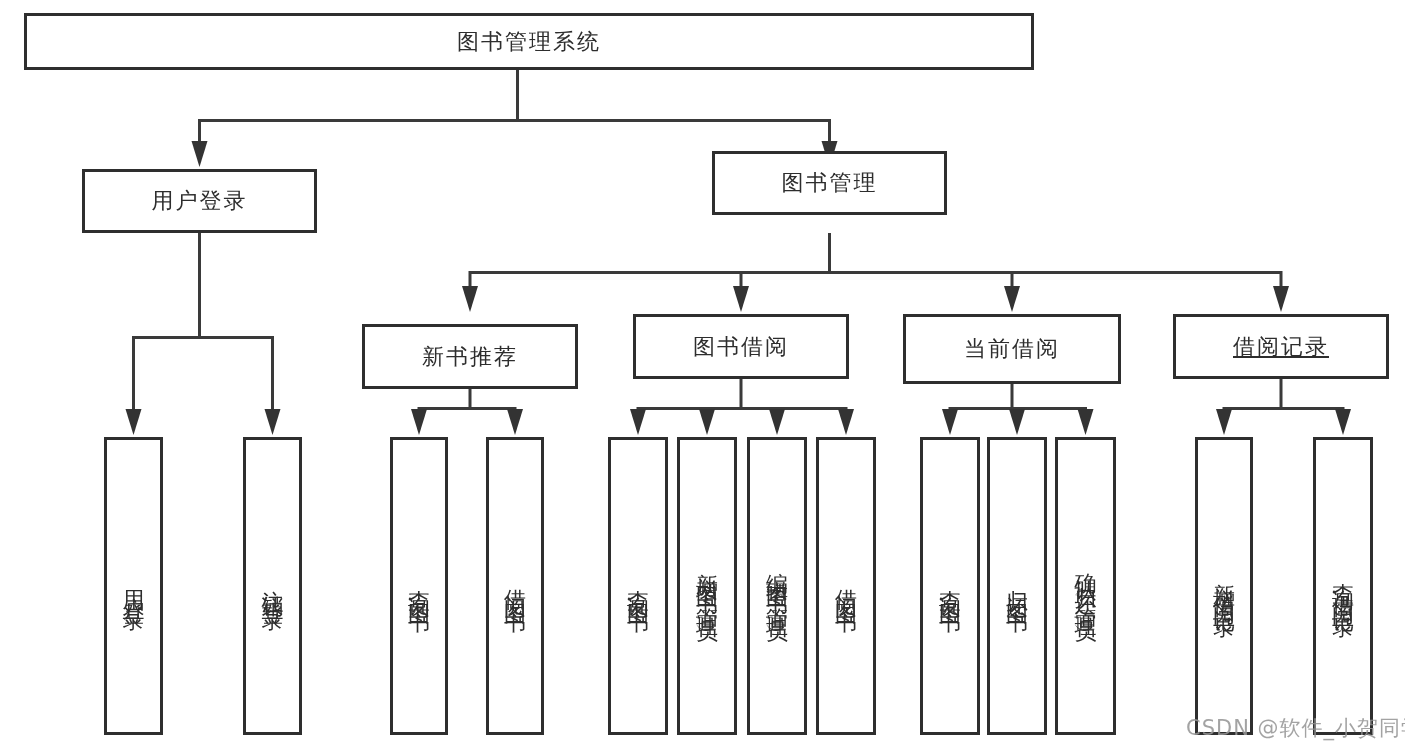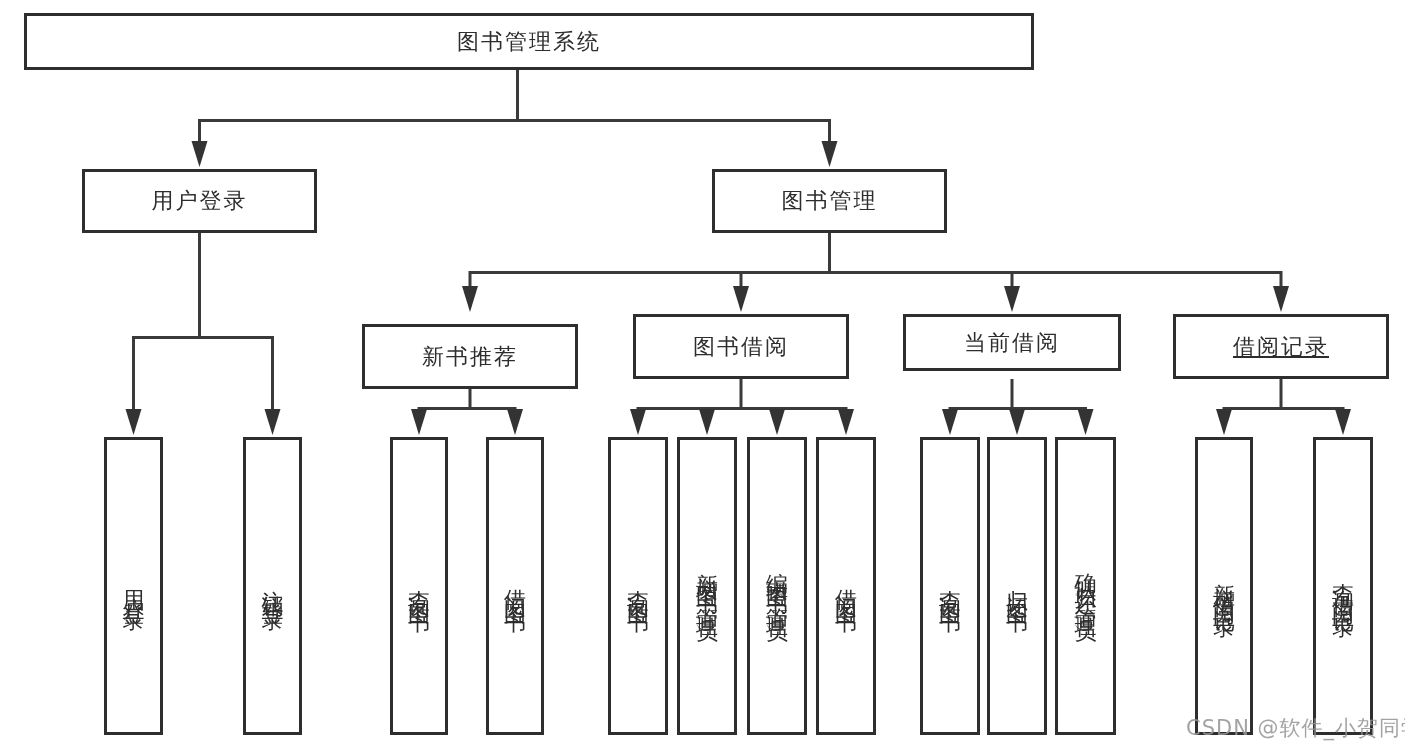--- a/index.html
+++ b/index.html
@@ -56,25 +56,25 @@
       <polygon points="1009,409 1025,409 1017,435"></polygon>
       <polygon points="1077.5,409 1093.5,409 1085.5,435"></polygon>
       <polygon points="1216,409 1232,409 1224,435"></polygon>
       <polygon points="1335,409 1351,409 1343,435"></polygon>
     </g>
   </svg>
 
   <div class="node" style="left:12px;top:13px;width:1010px;height:57px;margin-left:12px;">图书管理系统</div>
 
   <div class="node" style="left:82px;top:169px;width:235px;height:64px;">用户登录</div>
-  <div class="node" style="left:712px;top:169px;width:235px;height:64px;">图书管理</div>
+  <div class="node" style="left:712px;top:151px;width:235px;height:64px;">图书管理</div>
 
   <div class="node" style="left:362px;top:324px;width:216px;height:65px;">新书推荐</div>
   <div class="node" style="left:633px;top:314px;width:216px;height:65px;">图书借阅</div>
-  <div class="node" style="left:903px;top:314px;width:218px;height:57px;">当前借阅</div>
+  <div class="node" style="left:903px;top:314px;width:218px;height:70px;">当前借阅</div>
   <div class="node" style="left:1173px;top:314px;width:216px;height:65px;text-decoration:underline;">借阅记录</div>
 
   <div class="node v-node" style="left:104px;top:437px;width:59px;height:298px;">用户登录</div>
   <div class="node v-node" style="left:243px;top:437px;width:59px;height:298px;">注销登录</div>
 
   <div class="node v-node" style="left:390px;top:437px;width:58px;height:298px;">查询图书</div>
   <div class="node v-node" style="left:486px;top:437px;width:58px;height:298px;">借阅图书</div>
 
   <div class="node v-node" style="left:608px;top:437px;width:60px;height:298px;">查询图书</div>
   <div class="node v-node" style="left:677px;top:437px;width:60px;height:298px;">新增图书（管理员）</div>

